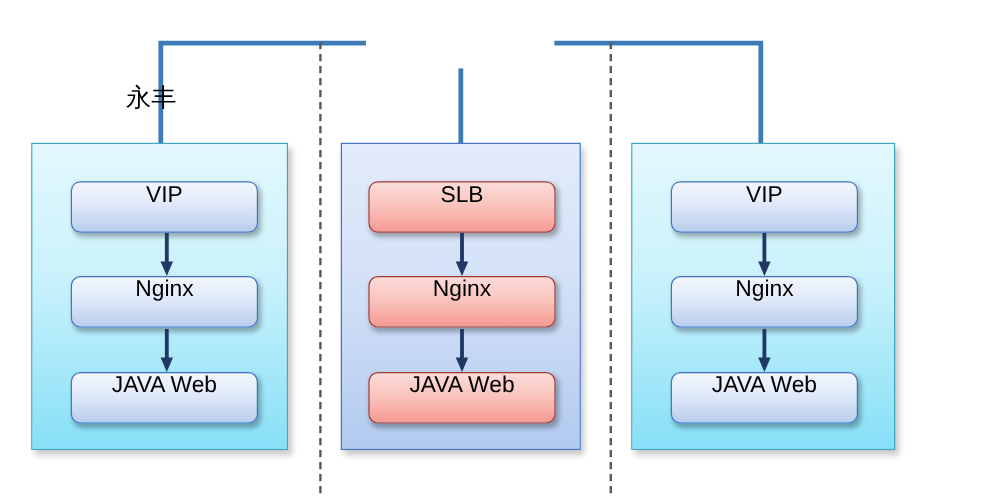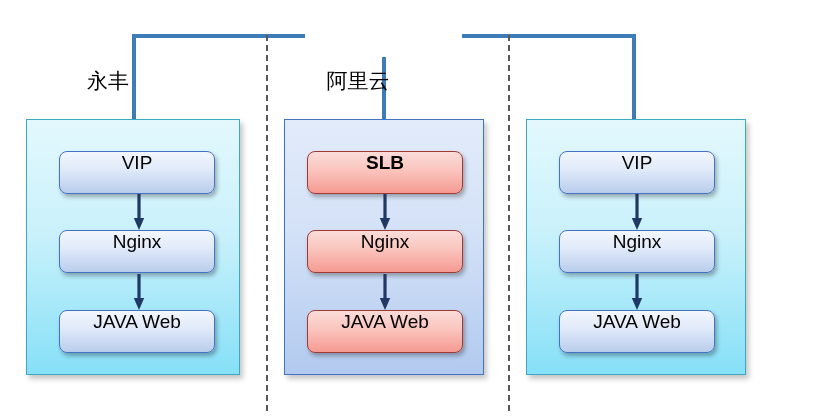--- a/index.html
+++ b/index.html
@@ -48,20 +48,21 @@
     color: #000000;
     letter-spacing: 0.5px;
   }
 
   
   .site {
     position: absolute;
     top: 0;
     width: 260px;
     height: 304px;
+    padding-left: 12px;
   }
   .site-title {
     position: absolute;
     top: 67px;
     width: 100%;
     text-align: center;
     font-family: "DejaVu Serif", "Liberation Serif", serif;
     font-size: 21px;
     color: #000000;
   }
@@ -182,24 +183,23 @@
         <path d="M 6 36 L 0.8 24 L 11.2 24 z" fill="#1f3864"></path>
       </svg>
 
       <div class="node blue n3">
         <span class="node-label">JAVA Web</span>
       </div>
     </div>
   </div>
 
   <div class="site" style="left:258px;">
-    <div class="site-title shift-mid">阿里云</div>
     <div class="panel lavender" style="left:26px;width:200px;">
 
-      <div class="node red n1" style="left:22px;font-weight:bold;">
+      <div class="node red n1" style="left:22px;">
         <span class="node-label">SLB</span>
       </div>
 
       <svg class="inner-arrow a1" style="left:94px;" viewBox="0 0 12 36" width="12" height="36">
         <path d="M 6 0 L 6 26" stroke="#1f3864" stroke-width="3.2" fill="none"></path>
         <path d="M 6 36 L 0.8 24 L 11.2 24 z" fill="#1f3864"></path>
       </svg>
 
       <div class="node red n2" style="left:22px;">
         <span class="node-label">Nginx</span>

